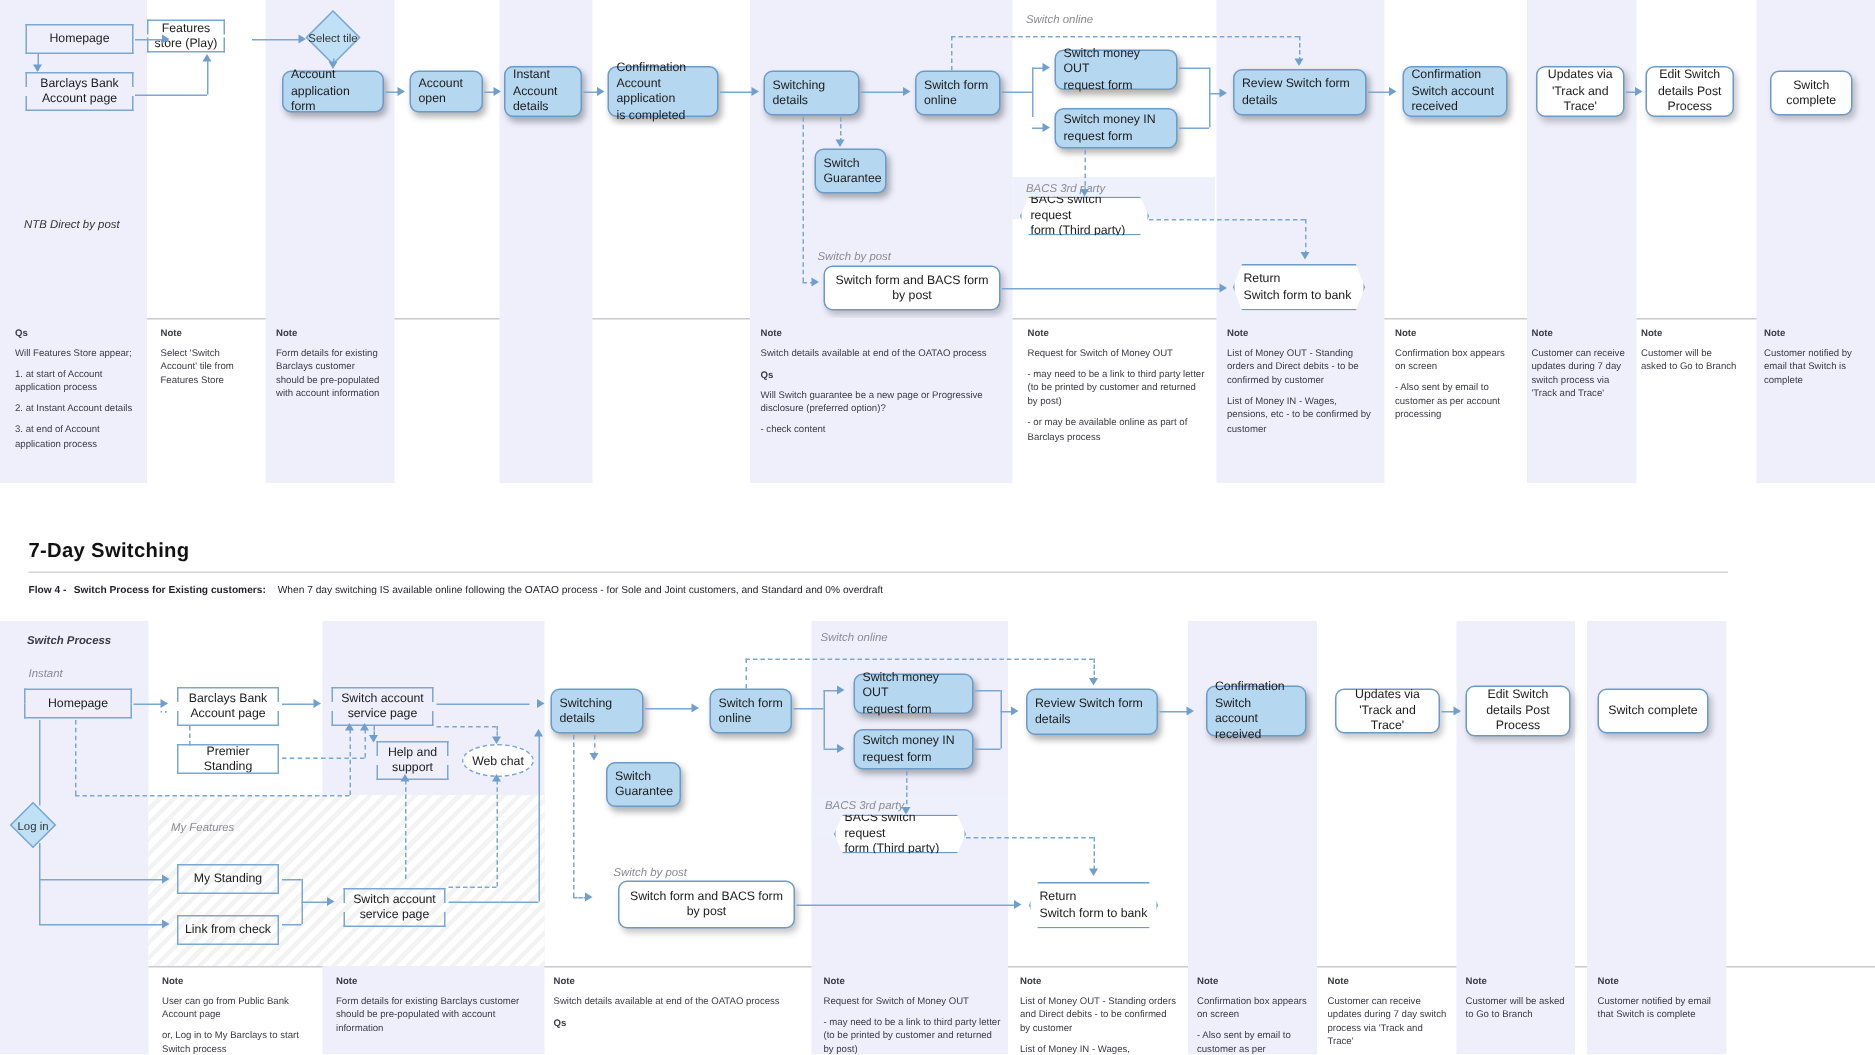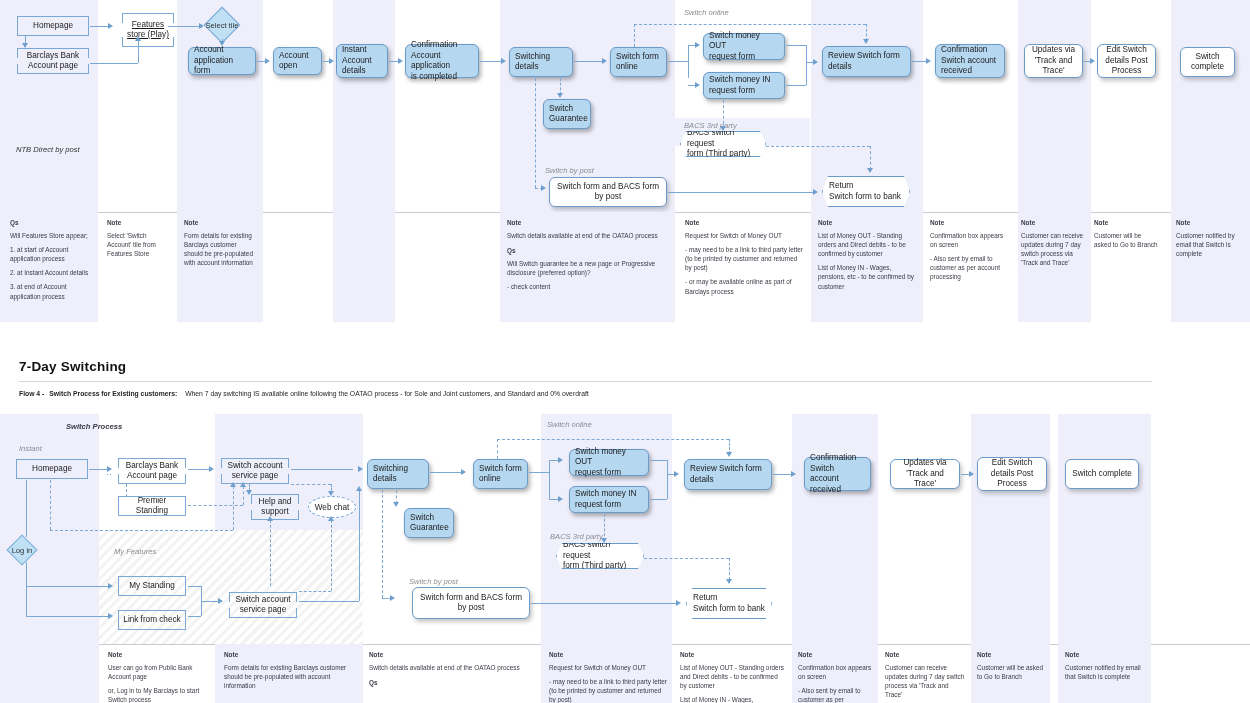--- a/index.html
+++ b/index.html
@@ -142,21 +142,21 @@
     <div class="caption" style="left:684px;top:8px;">Switch online</div>
     <div class="caption" style="left:545px;top:166px;">Switch by post</div>
     <div class="caption" style="left:684px;top:121px;">BACS 3rd party</div>
     <div class="caption" style="left:16px;top:145px;font-style:italic;color:#333;">NTB  Direct by post</div>
 
     <div class="node bracket center" style="left:17px;top:16px;width:72px;height:20px;">
         <span>Homepage</span>
       </div>
     <div class="node bracket center" style="left:17px;top:48px;width:72px;height:26px;white-space:pre-line;"><span>Barclays Bank
 Account page</span></div>
-    <div class="node bracket center" style="left:122px;top:13px;width:52px;height:34px;white-space:pre-line;text-decoration:underline;"><span>Features
+    <div class="node bracket center" style="left:98px;top:13px;width:52px;height:22px;white-space:pre-line;"><span>Features
 store (Play)</span></div>
 
     <div class="diamond" style="left:209px;top:12px;width:26px;height:26px;"></div>
     <div class="diamond-label" style="left:196px;top:17px;width:52px;height:16px;">Select tile</div>
 
     <div class="node rbox" style="left:188px;top:47px;width:68px;height:28px;white-space:pre-line;"><span>Account
 application form</span></div>
     <div class="node rbox" style="left:273px;top:47px;width:49px;height:28px;white-space:pre-line;"><span>Account
 open</span></div>
     <div class="node rbox" style="left:336px;top:44px;width:52px;height:34px;white-space:pre-line;"><span>Instant
@@ -339,21 +339,21 @@
     <div class="band" style="left:215px;width:148px;"></div>
     <div class="band" style="left:541px;width:131px;"></div>
     <div class="band" style="left:792px;width:86px;"></div>
     <div class="band" style="left:971px;width:79px;"></div>
     <div class="band" style="left:1058px;width:93px;"></div>
 
     <div class="hatch" style="left:99px;top:116px;width:264px;height:114px;"></div>
 
     <div class="hband" style="left:541px;top:116px;width:131px;height:28px;"></div>
 
-    <div class="caption dark" style="left:18px;top:8px;margin-left:48px;">Switch Process</div>
+    <div class="caption dark" style="left:18px;top:8px;">Switch Process</div>
     <div class="caption" style="left:19px;top:30px;">Instant</div>
     <div class="caption" style="left:114px;top:133px;">My Features</div>
     <div class="caption" style="left:547px;top:6px;">Switch online</div>
     <div class="caption" style="left:409px;top:163px;">Switch by post</div>
     <div class="caption" style="left:550px;top:118px;">BACS 3rd party</div>
 
     <div class="node bracket center" style="left:16px;top:45px;width:72px;height:20px;">
         <span>Homepage</span>
       </div>
     <div class="node bracket center" style="left:118px;top:44px;width:68px;height:26px;white-space:pre-line;"><span>Barclays Bank

